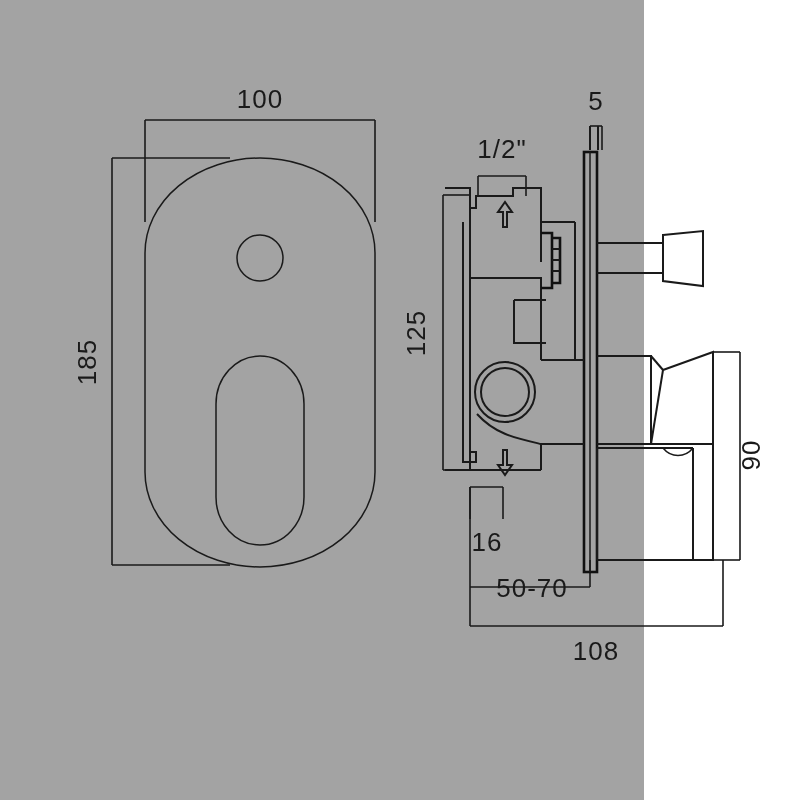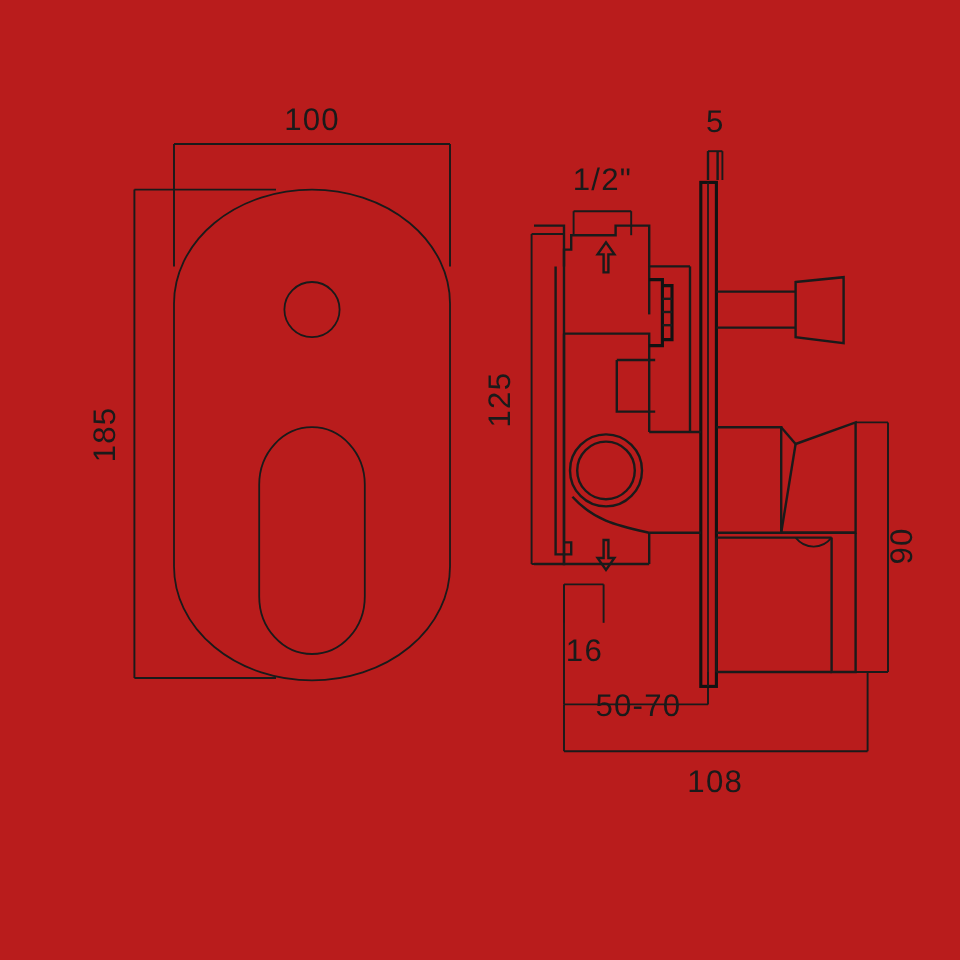--- a/index.html
+++ b/index.html
@@ -8,23 +8,23 @@
     background: #ffffff;
   }
   body {
     width: 800px;
     height: 800px;
     font-family: "Liberation Sans", sans-serif;
     overflow: hidden;
   }
   #drawing-root {
     position: relative;
-    width: 800px;
+    width: 644px;
     height: 800px;
-    background: #b91c1c;
+    background: #a3a3a3;
   }
   svg#tech-drawing {
     display: block;
     width: 800px;
     height: 800px;
   }
   .dim-text {
     font-family: "Liberation Sans", sans-serif;
     font-size: 26px;
     fill: #1a1a1a;

